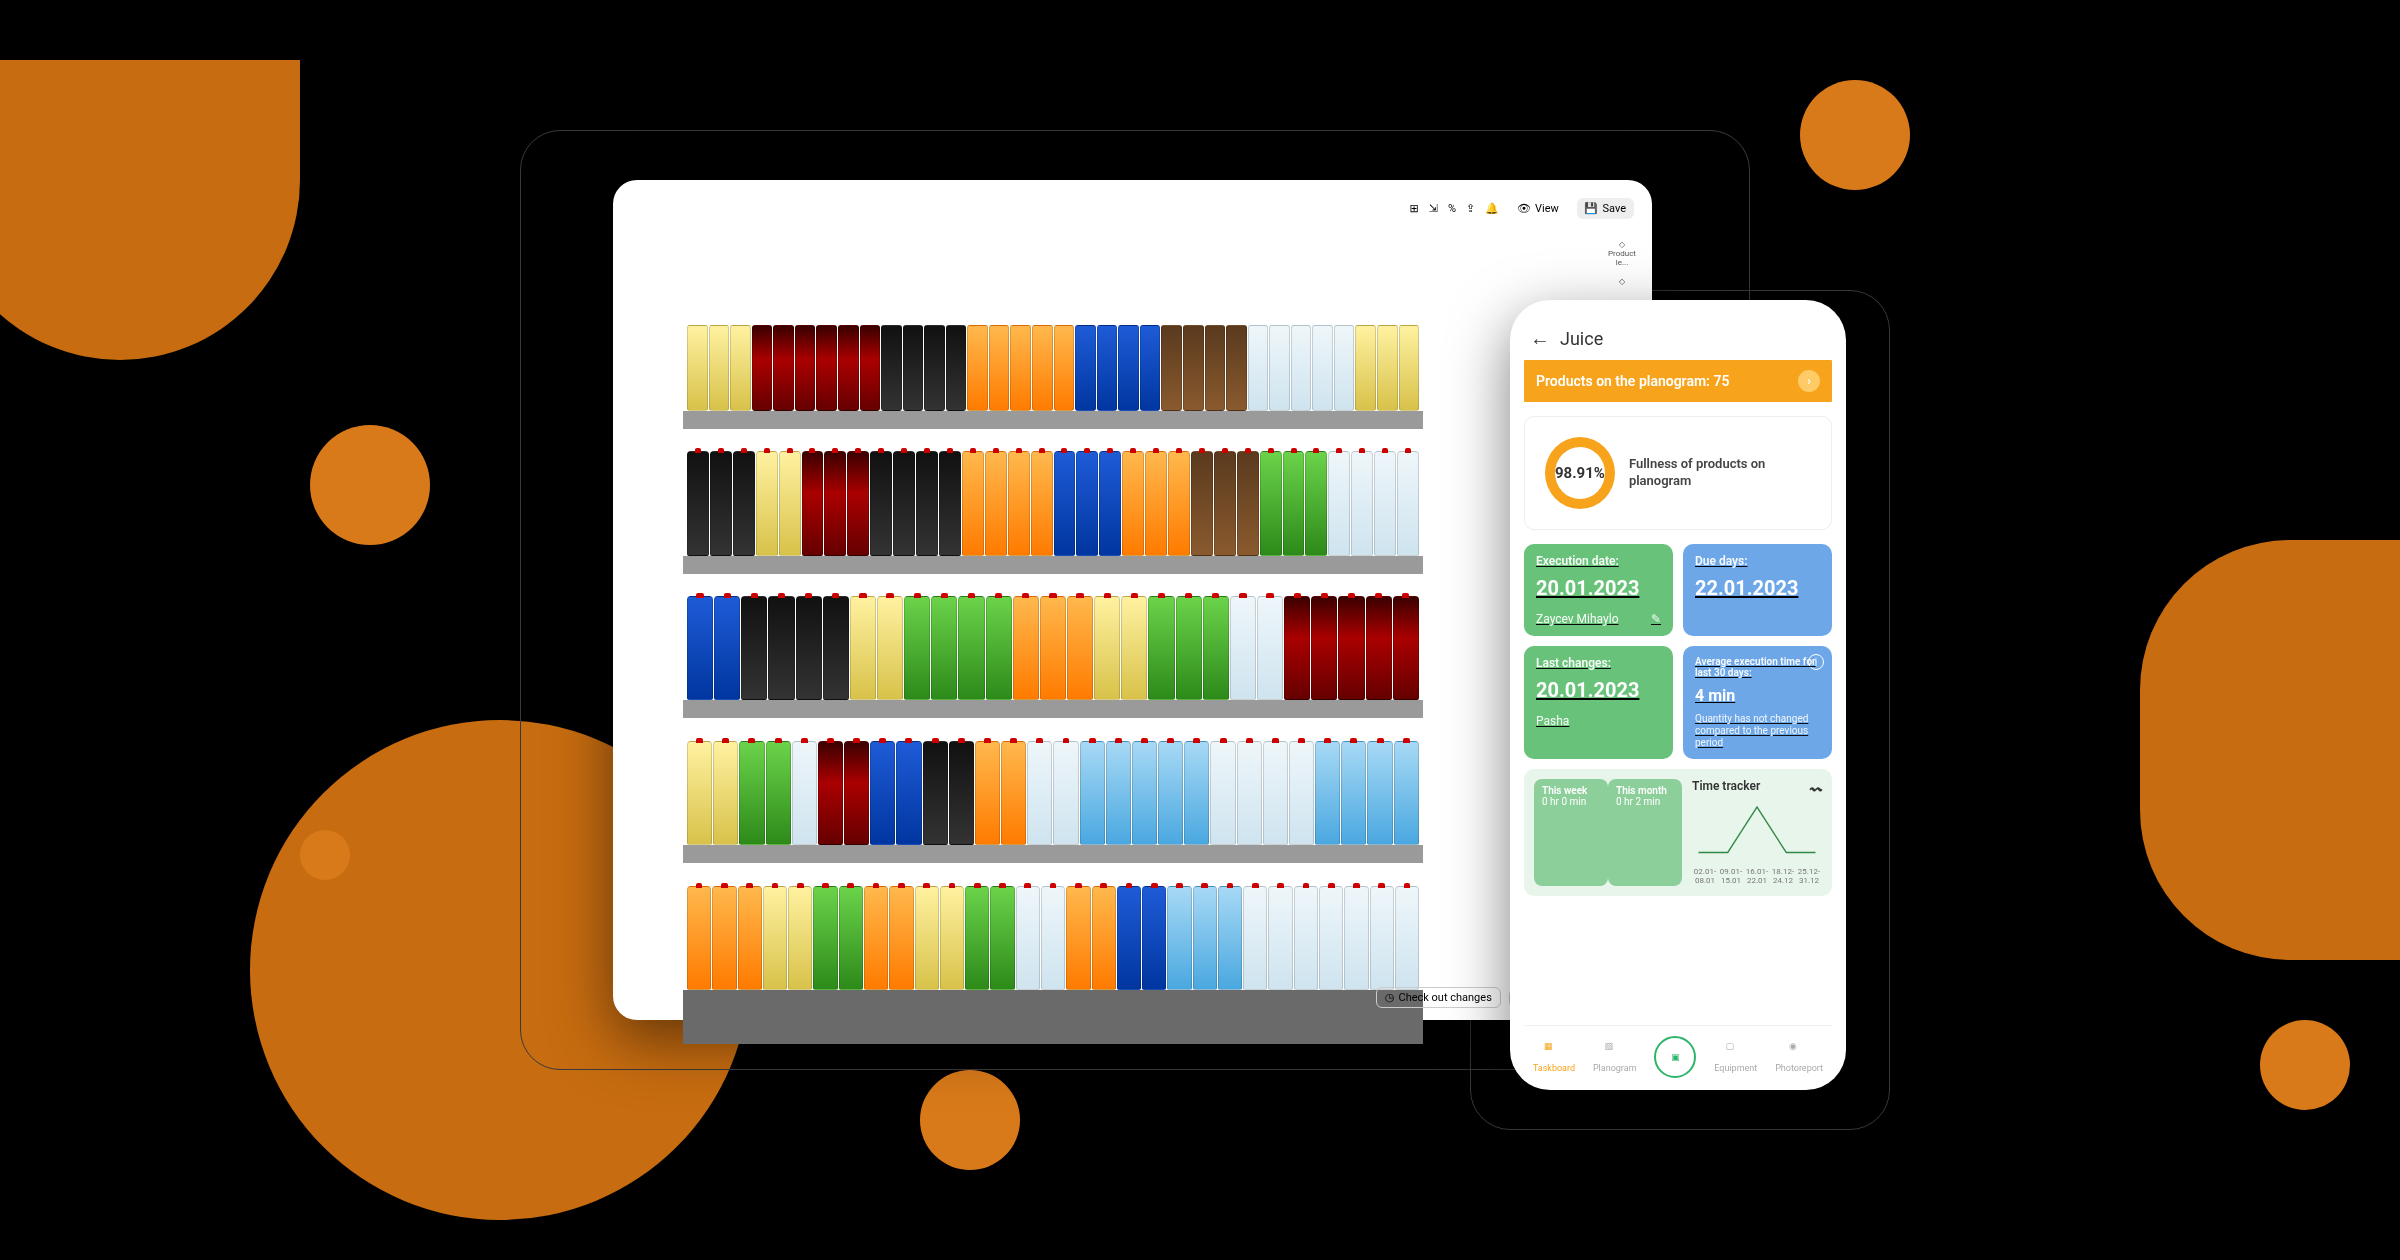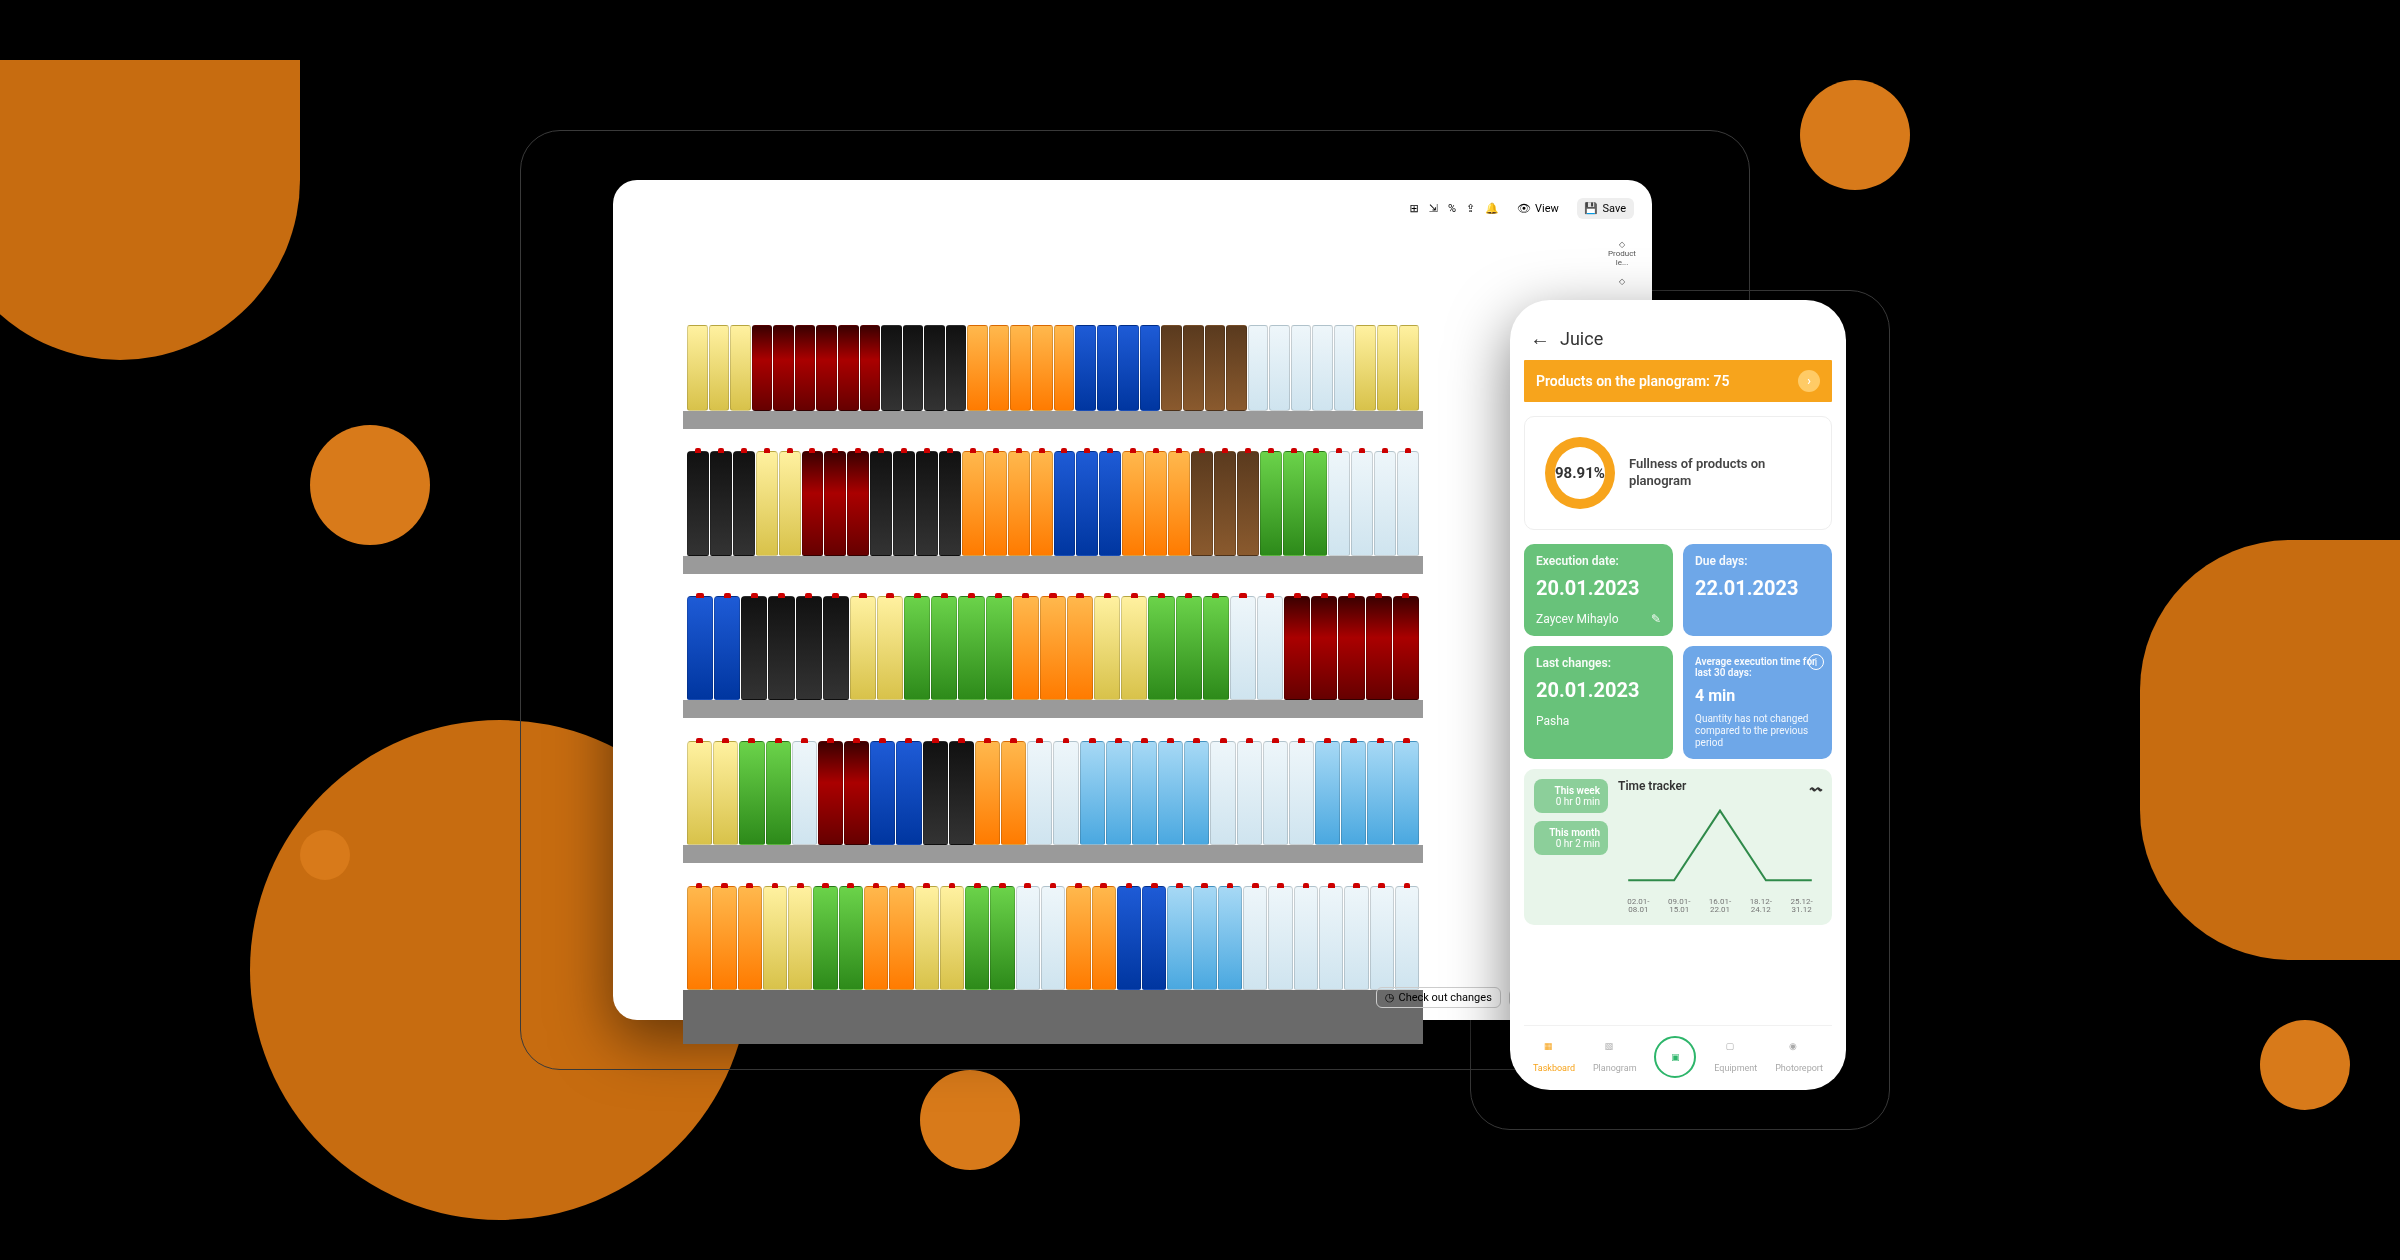--- a/index.html
+++ b/index.html
@@ -107,32 +107,32 @@
   font-size:14px; font-weight:600;
 }
 .ph-banner .arrow{ width:22px;height:22px;border-radius:50%;background:#ffcb66; display:flex;align-items:center;justify-content:center;color:#fff;font-size:12px;}
 .ph-card{
   border:1px solid #eee; border-radius:10px; margin-top:14px;
   padding:20px; display:flex; align-items:center; gap:14px;
 }
 .gauge{ width:72px;height:72px;border-radius:50%; border:10px solid #f7a41c; display:flex;align-items:center;justify-content:center; font-weight:700; font-size:15px; color:#333;}
 .ph-card .desc{ font-size:13px; font-weight:600; color:#444; line-height:1.3;}
 
-.ph-grid{ display:grid; grid-template-columns:1fr 1fr; gap:10px; margin-top:14px;}
+.ph-grid{ display:grid; grid-template-columns:1fr 1fr; gap:10px; margin-top:14px;text-decoration:underline;}
 .tile{ border-radius:10px; padding:10px 12px; color:#fff; font-size:12px; position:relative;}
 .tile .lbl{ font-weight:600; opacity:.95; margin-bottom:8px;}
 .tile .big{ font-size:20px; font-weight:700; margin-bottom:12px;}
 .tile .sub{ font-size:12px; opacity:.95;}
 .tile.green{ background:#68c27a;}
 .tile.blue{ background:#6ea7e8;}
 .infoicon{ position:absolute; top:8px; right:8px; width:16px;height:16px;border:1.5px solid #fff;border-radius:50%; font-size:10px; display:flex;align-items:center;justify-content:center;}
 .tile .note{ font-size:10px; opacity:.9; margin-top:8px; line-height:1.2;}
 
 .tracker{ margin-top:10px; background:#e8f5ea; border-radius:10px; padding:10px; display:flex; gap:10px; }
-.tracker-left{ display:flex; flex-direction:column; gap:8px;text-align:right;}
+.tracker-left{ display:flex; flex-direction:row; }
 .twk{ background:#8ccf9a; color:#fff; padding:6px 8px; border-radius:8px; font-size:10px; width:74px;}
 .twk .t{ font-weight:600; }
 .tracker-right{ flex:1; display:flex; flex-direction:column;}
 .tracker-head{ display:flex; justify-content:space-between; font-size:12px; font-weight:600; color:#333;}
 .chart{ flex:1; position:relative; margin-top:4px;}
 .chart svg{ width:100%; height:100%; }
 .chart-labels{ display:flex; justify-content:space-between; font-size:8px; color:#777; margin-top:12px;}
 .chart-labels span{ width:20%; text-align:center; line-height:1.1;}
 
 .ph-nav{ margin-top:auto; display:flex; justify-content:space-around; align-items:center; padding-top:10px; border-top:1px solid #f1f1f1;}

